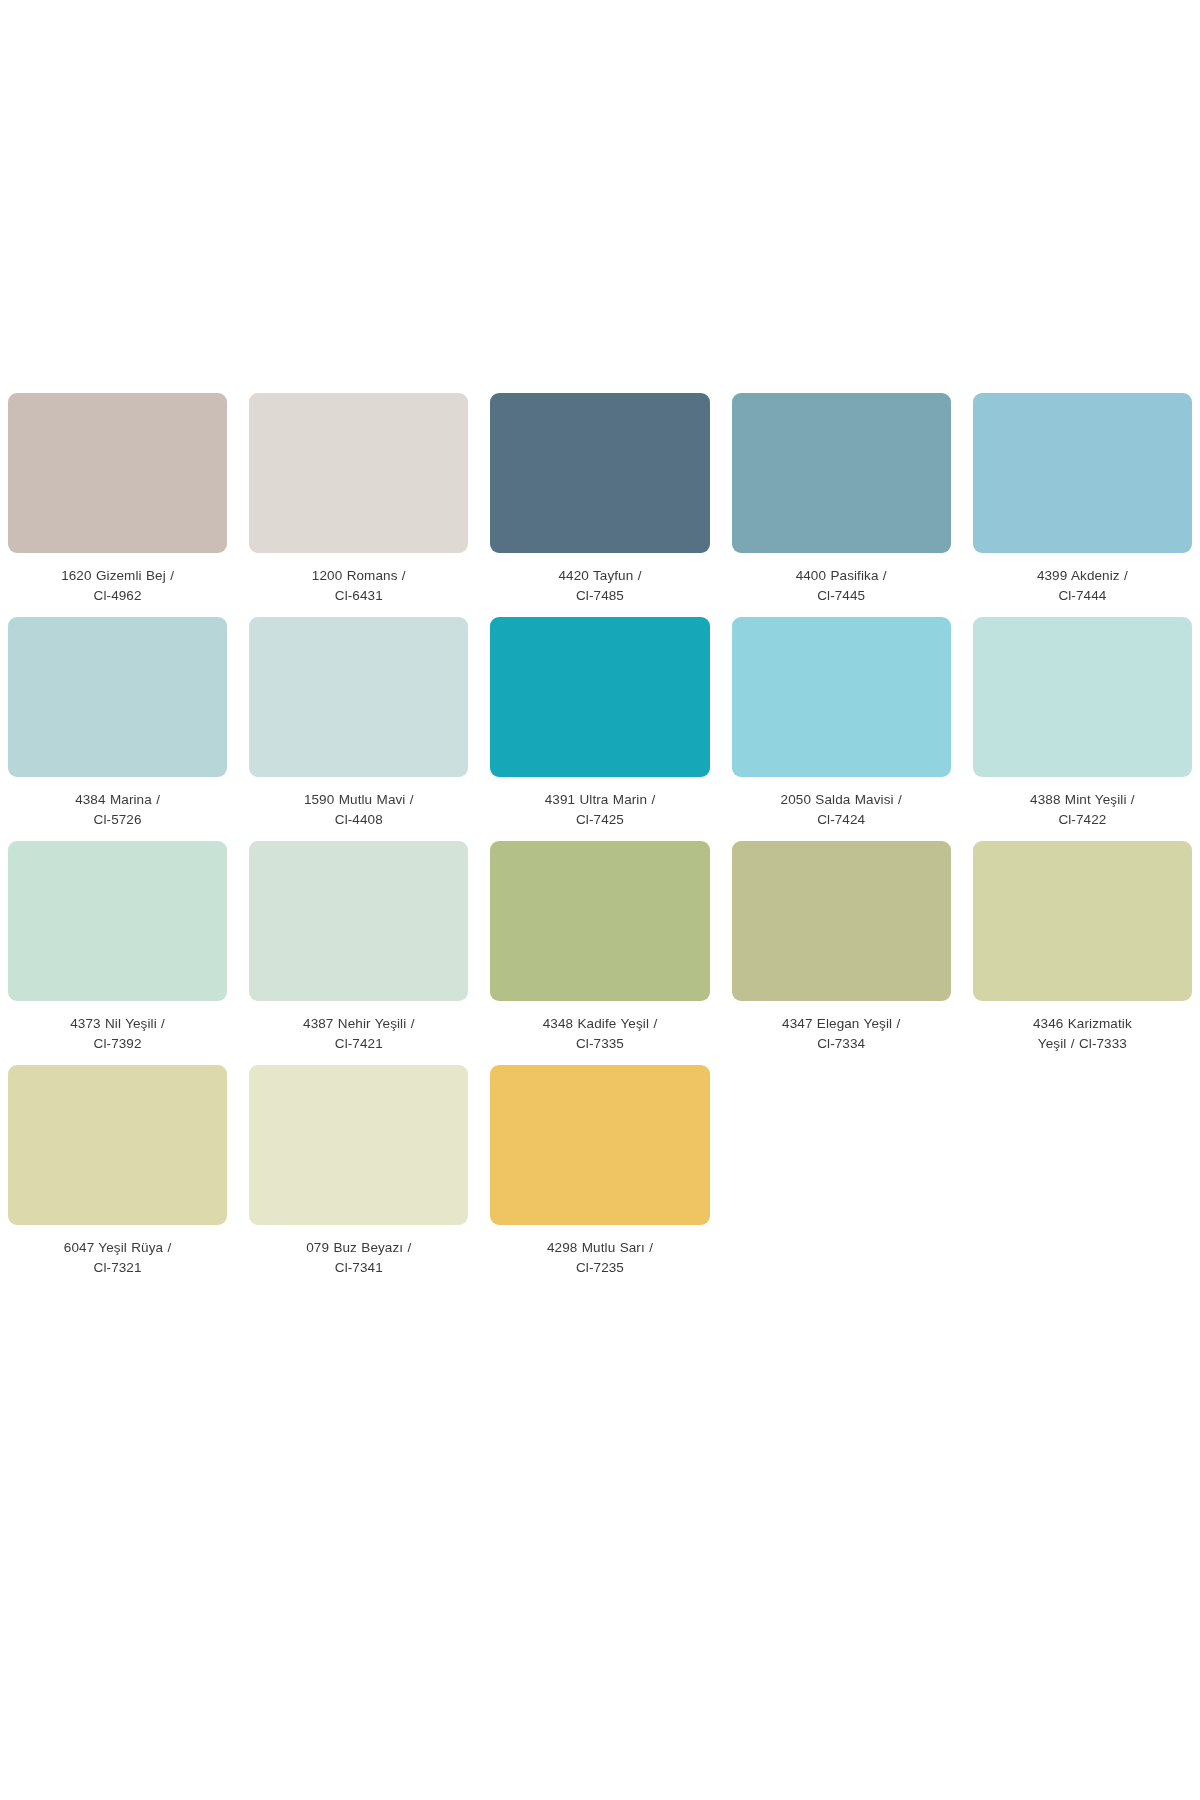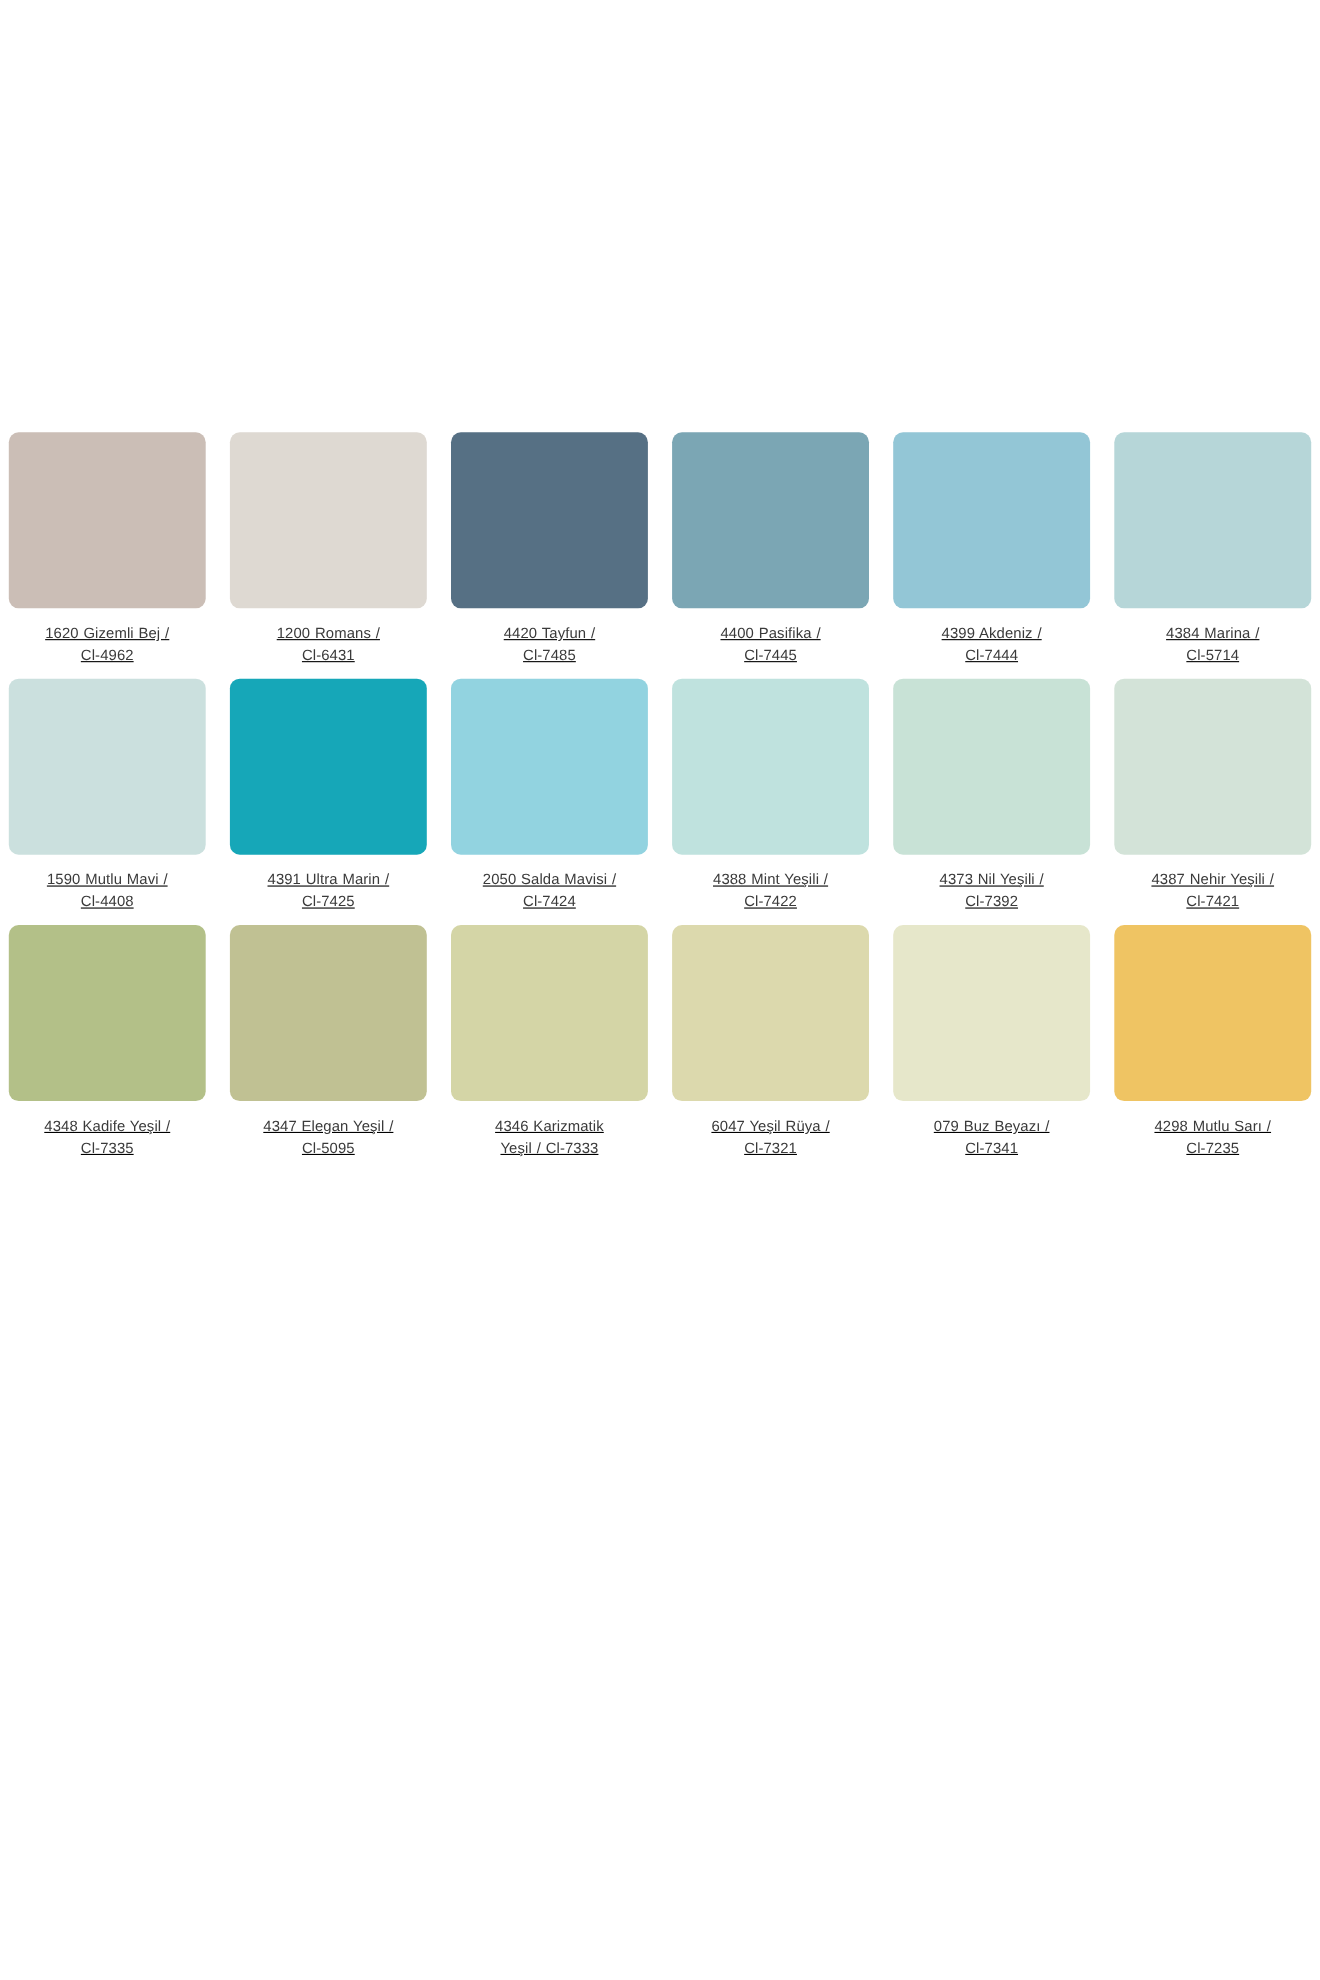--- a/index.html
+++ b/index.html
@@ -23,24 +23,23 @@
     background: #ffffff;
     box-sizing: border-box;
   }
 
   #palette-grid {
     position: absolute;
     left: 8px;
     top: 393px;
     width: 1184px;
     display: grid;
-    grid-template-columns: repeat(6, 1fr);
+    grid-template-columns: repeat(5, 1fr);
     column-gap: 22px;
     row-gap: 11px;
-    text-decoration: underline;
   }
 
   .swatch-cell {
     display: flex;
     flex-direction: column;
     align-items: center;
     width: 100%;
   }
 
   .swatch-chip {
@@ -105,21 +104,21 @@
         <div class="swatch-chip" style="background-color: rgb(147, 198, 214);"></div>
         <div class="swatch-caption">
           <span class="cap-line">4399 Akdeniz /</span>
           <span class="cap-line">Cl-7444</span>
         </div>
       </div>
       <div class="swatch-cell">
         <div class="swatch-chip" style="background-color: rgb(182, 214, 216);"></div>
         <div class="swatch-caption">
           <span class="cap-line">4384 Marina /</span>
-          <span class="cap-line">Cl-5714</span>
+          <span class="cap-line">Cl-5726</span>
         </div>
       </div>
       <div class="swatch-cell">
         <div class="swatch-chip" style="background-color: rgb(203, 224, 222);"></div>
         <div class="swatch-caption">
           <span class="cap-line">1590 Mutlu Mavi /</span>
           <span class="cap-line">Cl-4408</span>
         </div>
       </div>
       <div class="swatch-cell">
@@ -161,21 +160,21 @@
         <div class="swatch-chip" style="background-color: rgb(179, 192, 136);"></div>
         <div class="swatch-caption">
           <span class="cap-line">4348 Kadife Yeşil /</span>
           <span class="cap-line">Cl-7335</span>
         </div>
       </div>
       <div class="swatch-cell">
         <div class="swatch-chip" style="background-color: rgb(192, 193, 147);"></div>
         <div class="swatch-caption">
           <span class="cap-line">4347 Elegan Yeşil /</span>
-          <span class="cap-line">Cl-5095</span>
+          <span class="cap-line">Cl-7334</span>
         </div>
       </div>
       <div class="swatch-cell">
         <div class="swatch-chip" style="background-color: rgb(212, 213, 166);"></div>
         <div class="swatch-caption">
           <span class="cap-line">4346 Karizmatik</span>
           <span class="cap-line">Yeşil / Cl-7333</span>
         </div>
       </div>
       <div class="swatch-cell">

